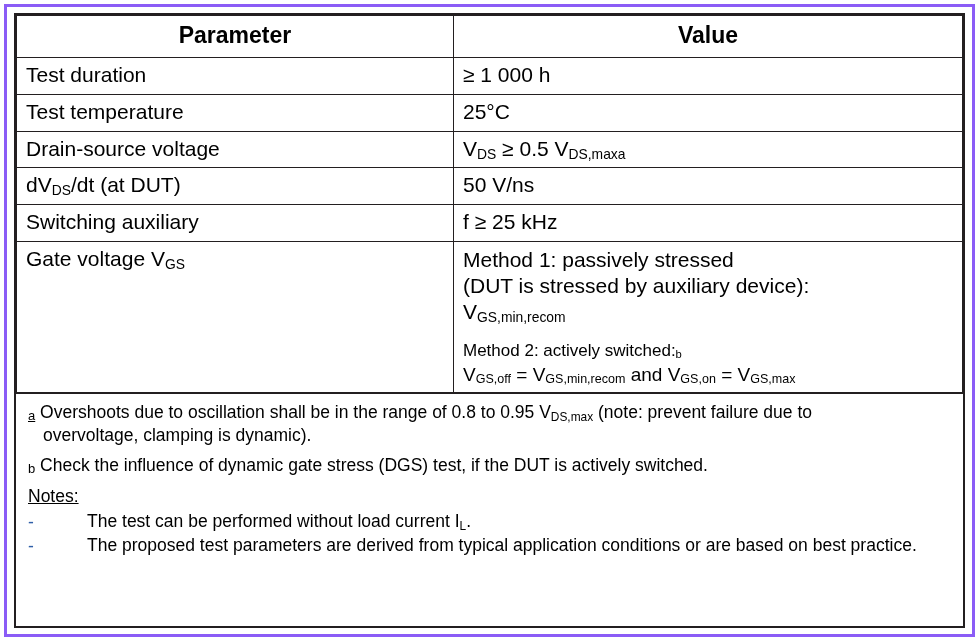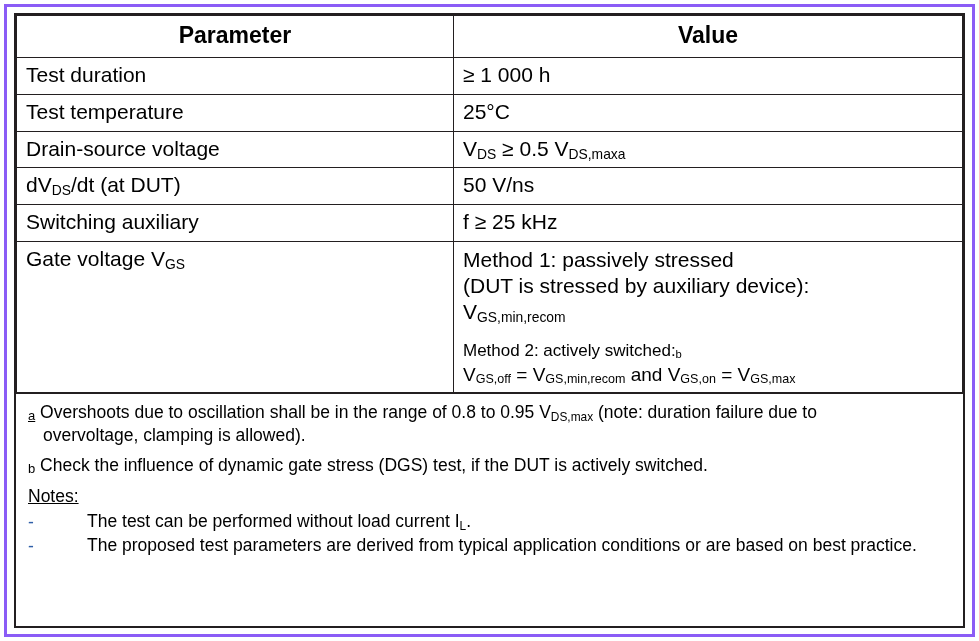--- a/index.html
+++ b/index.html
@@ -195,21 +195,21 @@
               <p class="gatecell-line m1">(DUT is stressed by auxiliary device):</p>
               <p class="gatecell-line vgsmin"><span>V</span><span class="sub">GS,min,recom</span></p>
               <p class="gatecell-line m2"><span>Method 2: actively switched:</span><span class="sub">b</span></p>
               <p class="gatecell-line m2b"><span>V</span><span class="sub">GS,off</span><span> = </span><span>V</span><span class="sub">GS,min,recom</span><span> and </span><span>V</span><span class="sub">GS,on</span><span> = </span><span>V</span><span class="sub">GS,max</span></p>
             </td>
           </tr>
         </tbody>
       </table>
 
       <div class="notes">
-        <p class="note-line"><span class="note-marker">a</span><span> Overshoots due to oscillation shall be in the range of 0.8 to 0.95 V</span><span class="sub-small">DS,max</span><span> (note: duration failure due to</span><br><span style="display:inline-block;padding-left:15px;">overvoltage, clamping is allowed).</span></p>
+        <p class="note-line"><span class="note-marker">a</span><span> Overshoots due to oscillation shall be in the range of 0.8 to 0.95 V</span><span class="sub-small">DS,max</span><span> (note: prevent failure due to</span><br><span style="display:inline-block;padding-left:15px;">overvoltage, clamping is dynamic).</span></p>
         <p class="note-line second"><span class="note-marker plain">b</span><span> Check the influence of dynamic gate stress (DGS) test, if the DUT is actively switched.</span></p>
         <p class="notes-title">Notes:</p>
         <ul class="bullet-list">
           <li><span class="dash">-</span><span>The test can be performed without load current I</span><span class="sub-small">L</span><span>.</span></li>
           <li><span class="dash">-</span><span>The proposed test parameters are derived from typical application conditions or are based on best practice.</span></li>
         </ul>
       </div>
 
     </div>
   </div>

